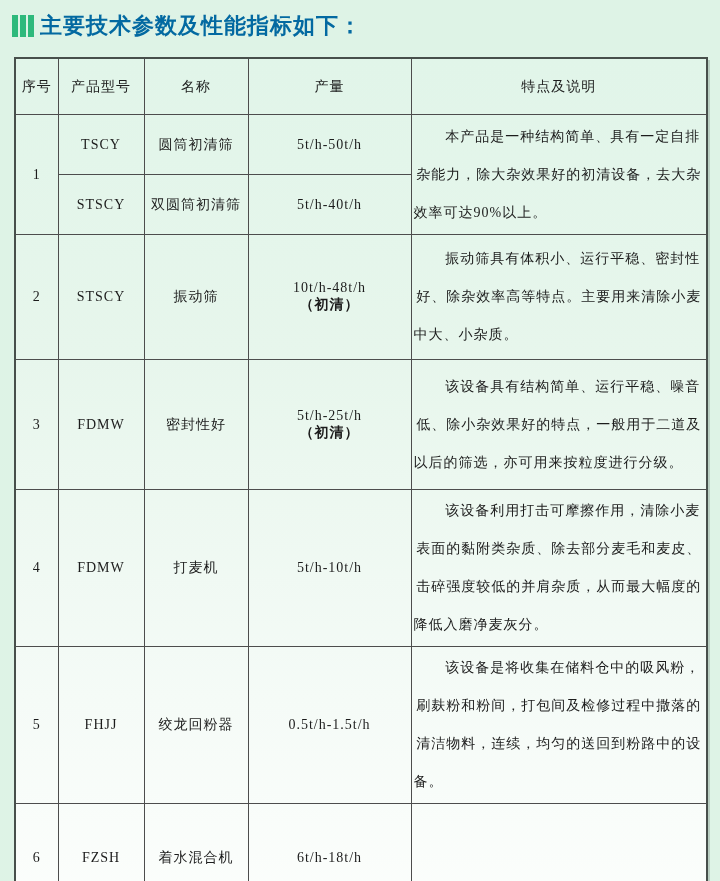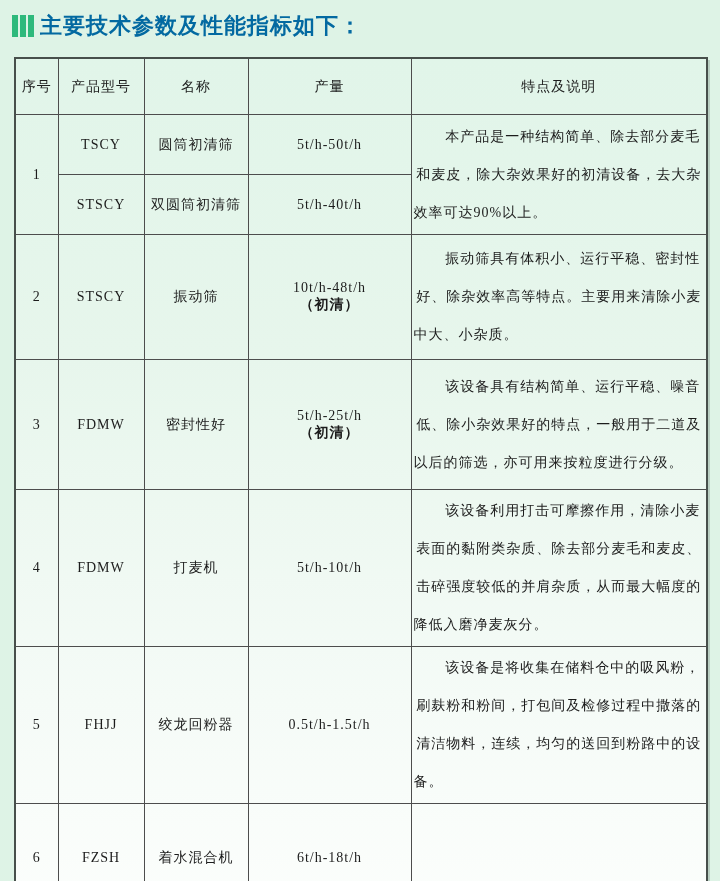--- a/index.html
+++ b/index.html
@@ -121,21 +121,21 @@
       <th class="hdr">产量</th>
       <th class="hdr">特点及说明</th>
     </tr>
 
     <tr class="sub">
       <td rowspan="2">1</td>
       <td>TSCY</td>
       <td>圆筒初清筛</td>
       <td>5t/h-50t/h</td>
       <td rowspan="2" class="desc">
-            <p>本产品是一种结构简单、除去部分麦毛和麦皮，除大杂效果好的初清设备，去大杂效率可达90%以上。</p>
+            <p>本产品是一种结构简单、具有一定自排杂能力，除大杂效果好的初清设备，去大杂效率可达90%以上。</p>
           </td>
     </tr>
     <tr class="sub">
       <td>STSCY</td>
       <td>双圆筒初清筛</td>
       <td>5t/h-40t/h</td>
     </tr>
 
     <tr class="r2">
       <td>2</td>

